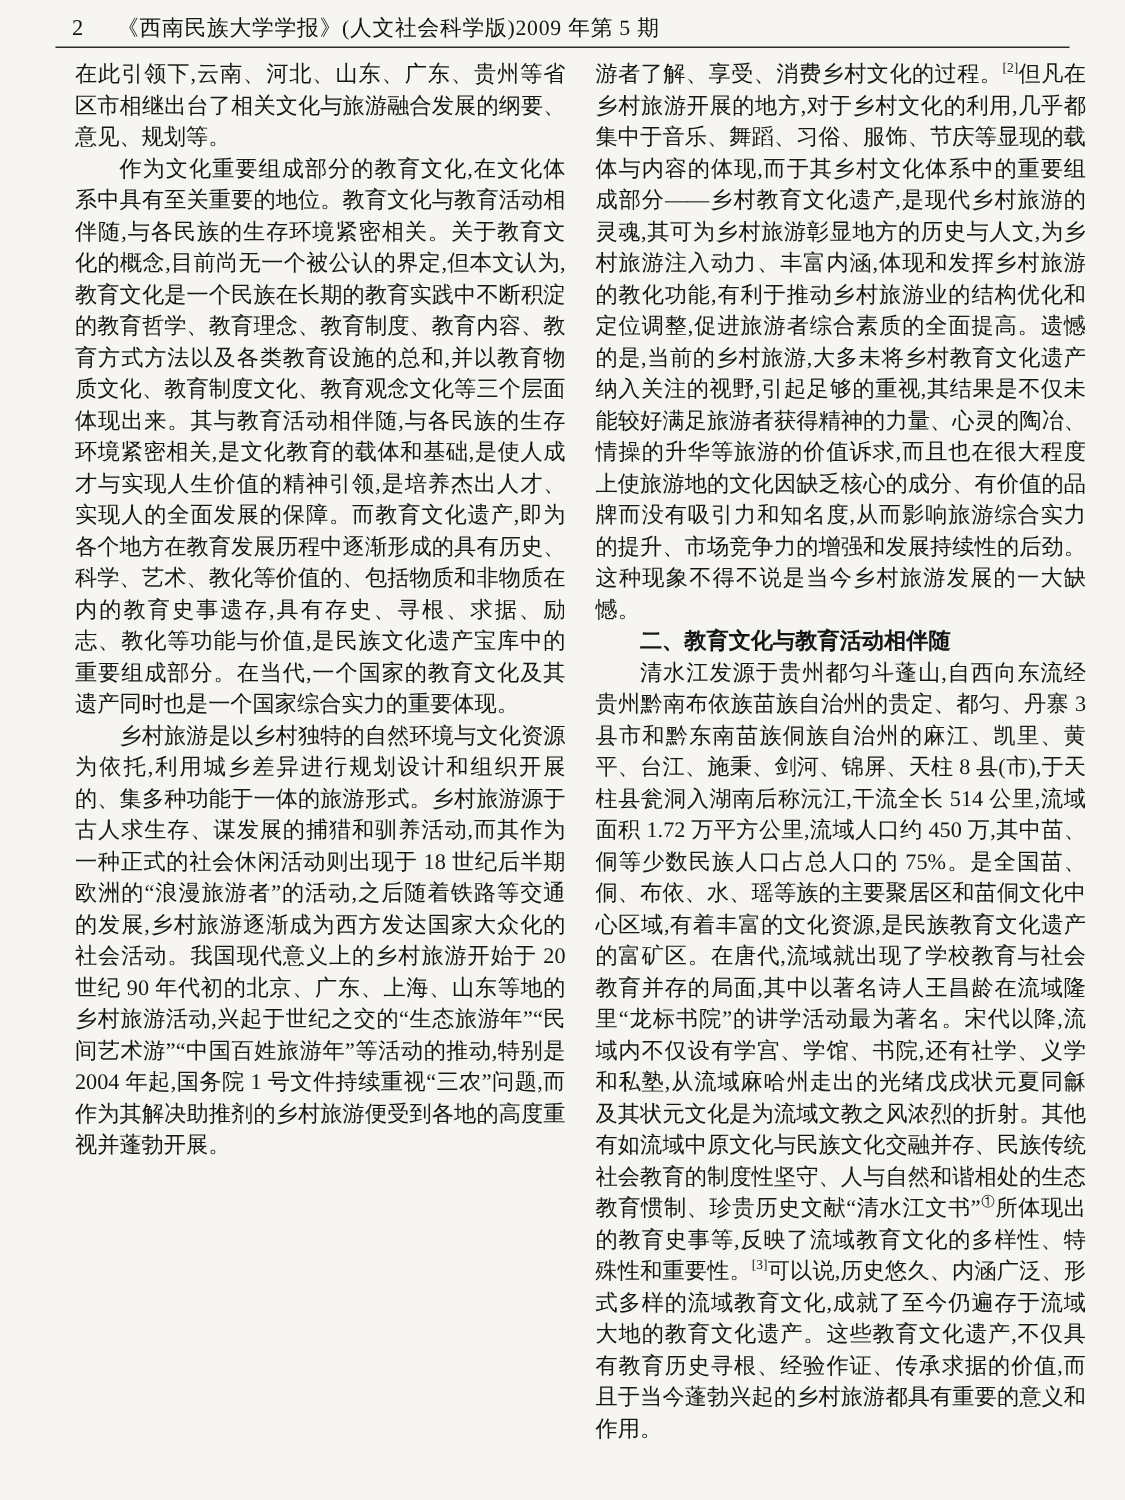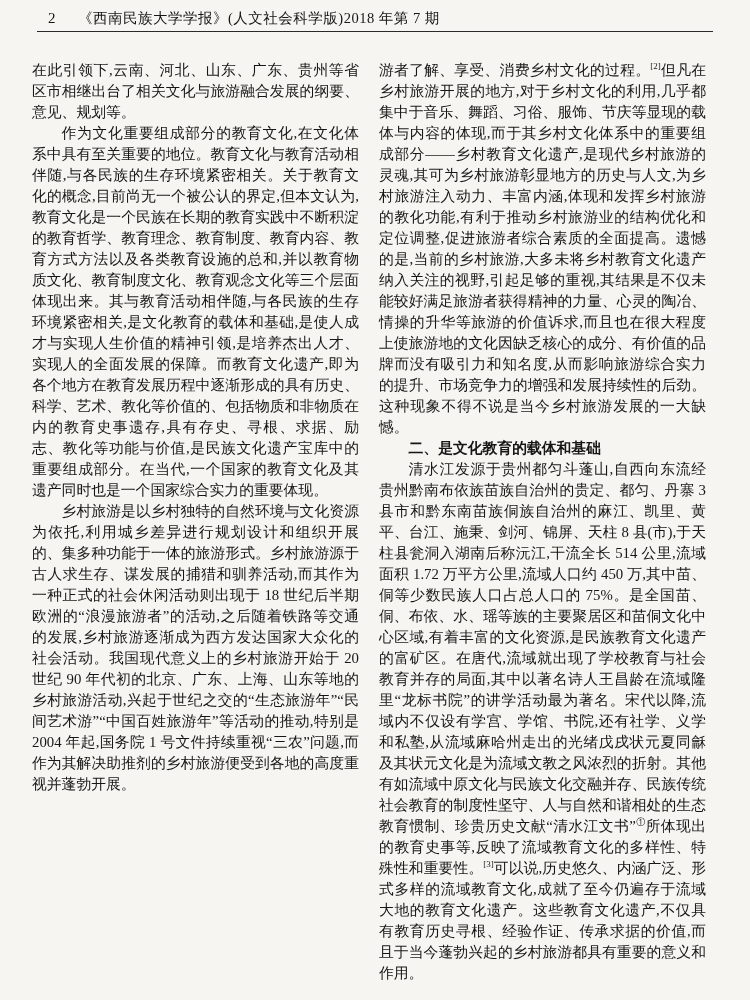--- a/index.html
+++ b/index.html
@@ -18,22 +18,22 @@
     position:absolute;top:9px;left:48px;right:38px;
     font-size:14.5px;letter-spacing:.5px;
     display:flex;align-items:baseline;
   }
   .page-num{margin-right:22px;font-size:15px;}
   .header-rule{
     position:absolute;top:31px;left:37px;width:676px;height:0;
     border-top:1.7px solid #2a2a2a;
   }
   .columns{
-    position:absolute;top:40px;left:32px;width:674px;
-    display:flex;gap:20px;margin-top:20px;
+    position:absolute;top:40px;left:50px;width:674px;
+    display:flex;gap:20px;
   }
   .col{
     width:327px;
     font-size:14.8px;line-height:21px;
     text-align:justify;
     word-break:break-all;
   }
   .col p{margin:0;text-indent:2em;}
   .col p.no-indent{text-indent:0;}
   .section-heading{
@@ -46,34 +46,34 @@
     letter-spacing:0;
   }
 </style>
 </head>
 <body>
 
 <div class="page">
 
   <div class="header">
     <span class="page-num">2</span>
-    <span class="journal-title">《西南民族大学学报》(人文社会科学版)2018 年第 7 期</span>
+    <span class="journal-title">《西南民族大学学报》(人文社会科学版)2009 年第 5 期</span>
   </div>
   <div class="header-rule"></div>
 
   <div class="columns">
 
     <div class="col">
       <p class="no-indent">在此引领下,云南、河北、山东、广东、贵州等省区市相继出台了相关文化与旅游融合发展的纲要、意见、规划等。</p>
       <p>作为文化重要组成部分的教育文化,在文化体系中具有至关重要的地位。教育文化与教育活动相伴随,与各民族的生存环境紧密相关。关于教育文化的概念,目前尚无一个被公认的界定,但本文认为,教育文化是一个民族在长期的教育实践中不断积淀的教育哲学、教育理念、教育制度、教育内容、教育方式方法以及各类教育设施的总和,并以教育物质文化、教育制度文化、教育观念文化等三个层面体现出来。其与教育活动相伴随,与各民族的生存环境紧密相关,是文化教育的载体和基础,是使人成才与实现人生价值的精神引领,是培养杰出人才、实现人的全面发展的保障。而教育文化遗产,即为各个地方在教育发展历程中逐渐形成的具有历史、科学、艺术、教化等价值的、包括物质和非物质在内的教育史事遗存,具有存史、寻根、求据、励志、教化等功能与价值,是民族文化遗产宝库中的重要组成部分。在当代,一个国家的教育文化及其遗产同时也是一个国家综合实力的重要体现。</p>
       <p>乡村旅游是以乡村独特的自然环境与文化资源为依托,利用城乡差异进行规划设计和组织开展的、集多种功能于一体的旅游形式。乡村旅游源于古人求生存、谋发展的捕猎和驯养活动,而其作为一种正式的社会休闲活动则出现于 18 世纪后半期欧洲的“浪漫旅游者”的活动,之后随着铁路等交通的发展,乡村旅游逐渐成为西方发达国家大众化的社会活动。我国现代意义上的乡村旅游开始于 20 世纪 90 年代初的北京、广东、上海、山东等地的乡村旅游活动,兴起于世纪之交的“生态旅游年”“民间艺术游”“中国百姓旅游年”等活动的推动,特别是 2004 年起,国务院 1 号文件持续重视“三农”问题,而作为其解决助推剂的乡村旅游便受到各地的高度重视并蓬勃开展。</p>
     </div>
 
     <div class="col">
       <p class="no-indent"><span>游者了解、享受、消费乡村文化的过程。</span><sup class="ref">[2]</sup><span>但凡在乡村旅游开展的地方,对于乡村文化的利用,几乎都集中于音乐、舞蹈、习俗、服饰、节庆等显现的载体与内容的体现,而于其乡村文化体系中的重要组成部分——乡村教育文化遗产,是现代乡村旅游的灵魂,其可为乡村旅游彰显地方的历史与人文,为乡村旅游注入动力、丰富内涵,体现和发挥乡村旅游的教化功能,有利于推动乡村旅游业的结构优化和定位调整,促进旅游者综合素质的全面提高。遗憾的是,当前的乡村旅游,大多未将乡村教育文化遗产纳入关注的视野,引起足够的重视,其结果是不仅未能较好满足旅游者获得精神的力量、心灵的陶冶、情操的升华等旅游的价值诉求,而且也在很大程度上使旅游地的文化因缺乏核心的成分、有价值的品牌而没有吸引力和知名度,从而影响旅游综合实力的提升、市场竞争力的增强和发展持续性的后劲。这种现象不得不说是当今乡村旅游发展的一大缺憾。</span></p>
 
-      <p class="section-heading">二、是文化教育的载体和基础</p>
+      <p class="section-heading">二、教育文化与教育活动相伴随</p>
 
       <p><span>清水江发源于贵州都匀斗蓬山,自西向东流经贵州黔南布依族苗族自治州的贵定、都匀、丹寨 3 县市和黔东南苗族侗族自治州的麻江、凯里、黄平、台江、施秉、剑河、锦屏、天柱 8 县(市),于天柱县瓮洞入湖南后称沅江,干流全长 514 公里,流域面积 1.72 万平方公里,流域人口约 450 万,其中苗、侗等少数民族人口占总人口的 75%。是全国苗、侗、布依、水、瑶等族的主要聚居区和苗侗文化中心区域,有着丰富的文化资源,是民族教育文化遗产的富矿区。在唐代,流域就出现了学校教育与社会教育并存的局面,其中以著名诗人王昌龄在流域隆里“龙标书院”的讲学活动最为著名。宋代以降,流域内不仅设有学宫、学馆、书院,还有社学、义学和私塾,从流域麻哈州走出的光绪戊戌状元夏同龢及其状元文化是为流域文教之风浓烈的折射。其他有如流域中原文化与民族文化交融并存、民族传统社会教育的制度性坚守、人与自然和谐相处的生态教育惯制、珍贵历史文献“清水江文书”</span><sup class="ref">①</sup><span>所体现出的教育史事等,反映了流域教育文化的多样性、特殊性和重要性。</span><sup class="ref">[3]</sup><span>可以说,历史悠久、内涵广泛、形式多样的流域教育文化,成就了至今仍遍存于流域大地的教育文化遗产。这些教育文化遗产,不仅具有教育历史寻根、经验作证、传承求据的价值,而且于当今蓬勃兴起的乡村旅游都具有重要的意义和作用。</span></p>
     </div>
 
   </div>
 </div>
 
 </body></html>

